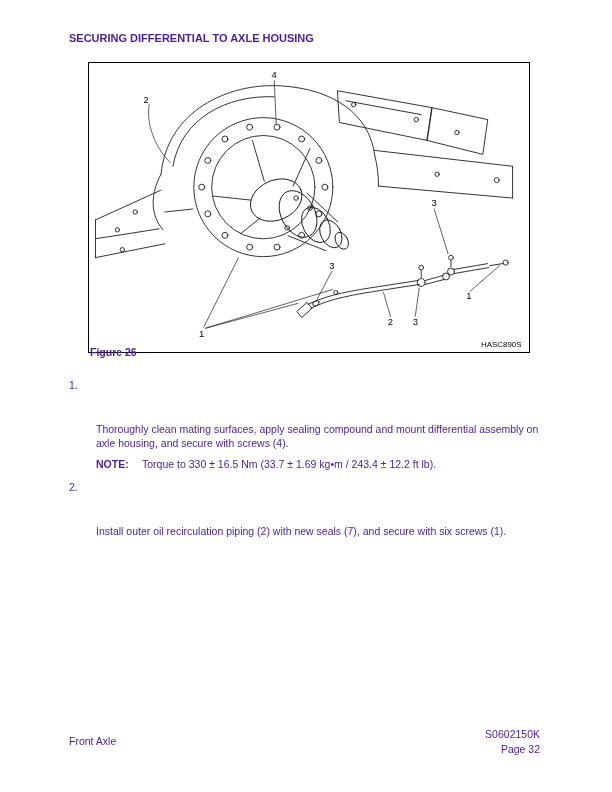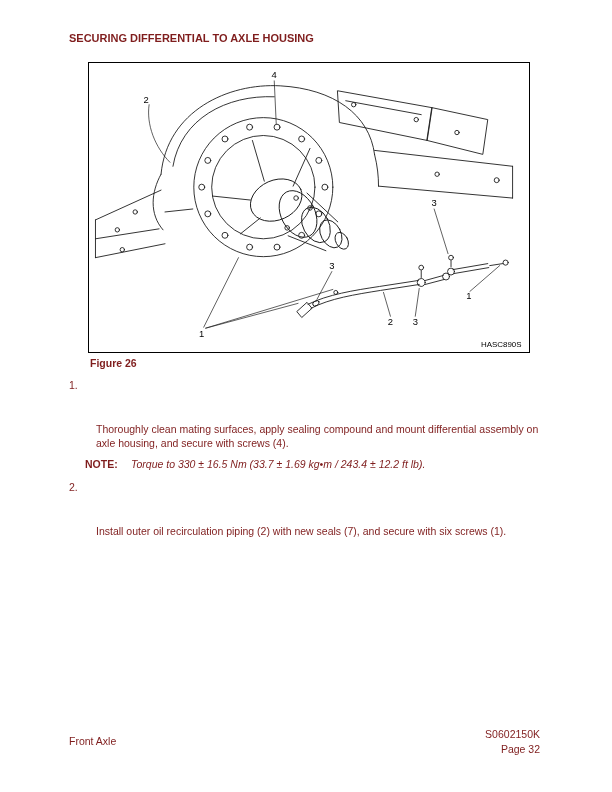--- a/index.html
+++ b/index.html
@@ -2,47 +2,47 @@
 <html><head>
 <meta charset="utf-8">
 <style>
   * { margin:0; padding:0; box-sizing:border-box; }
   html,body { background:#ffffff; }
   .page {
     position:relative;
     width:612px; height:792px;
     background:#ffffff;
     font-family:"Liberation Sans", sans-serif;
-    color:#7f1d1d;
+    color:#4c1d95;
     overflow:hidden;
   }
   .header {
     position:absolute; left:69px; top:32px;
     font-size:11px; font-weight:bold;
   }
   .figure-box {
     position:absolute; left:88px; top:62px;
     width:442px; height:291px;
     border:1px solid #000;
   }
   .figure-box svg { display:block; width:100%; height:100%; }
   .figure-caption {
-    position:absolute; left:90px; top:357px;
+    position:absolute; left:90px; top:346px;
     font-size:10.5px; font-weight:bold;
   }
   .steps {
     position:absolute; left:69px; top:378px; width:472px;
     font-size:10.5px; line-height:1.38;
   }
   .step { display:flex; margin-bottom:6px; }
   .num  { width:27px; flex:none; }
   .txt  { flex:1;margin-top:44px; }
-  .note { display:flex; margin-left:16px; margin-bottom:9px; margin-top:2px; }
+  .note { display:flex; margin-left:27px; margin-bottom:9px; margin-top:2px; }
   .note-label { width:46px; flex:none; font-weight:bold; }
-  .note-text  { flex:1; font-style:italic; }
+  .note-text  { flex:1; }
   .footer-left {
     position:absolute; left:69px; top:735px; font-size:10.5px;
   }
   .footer-right {
     position:absolute; right:72px; top:727px;
     font-size:10.5px; text-align:right; line-height:1.4;margin-left:26px;
   }
   .callout {
     font-size:9.5px; fill:#000;
     font-family:"Liberation Sans", sans-serif;

